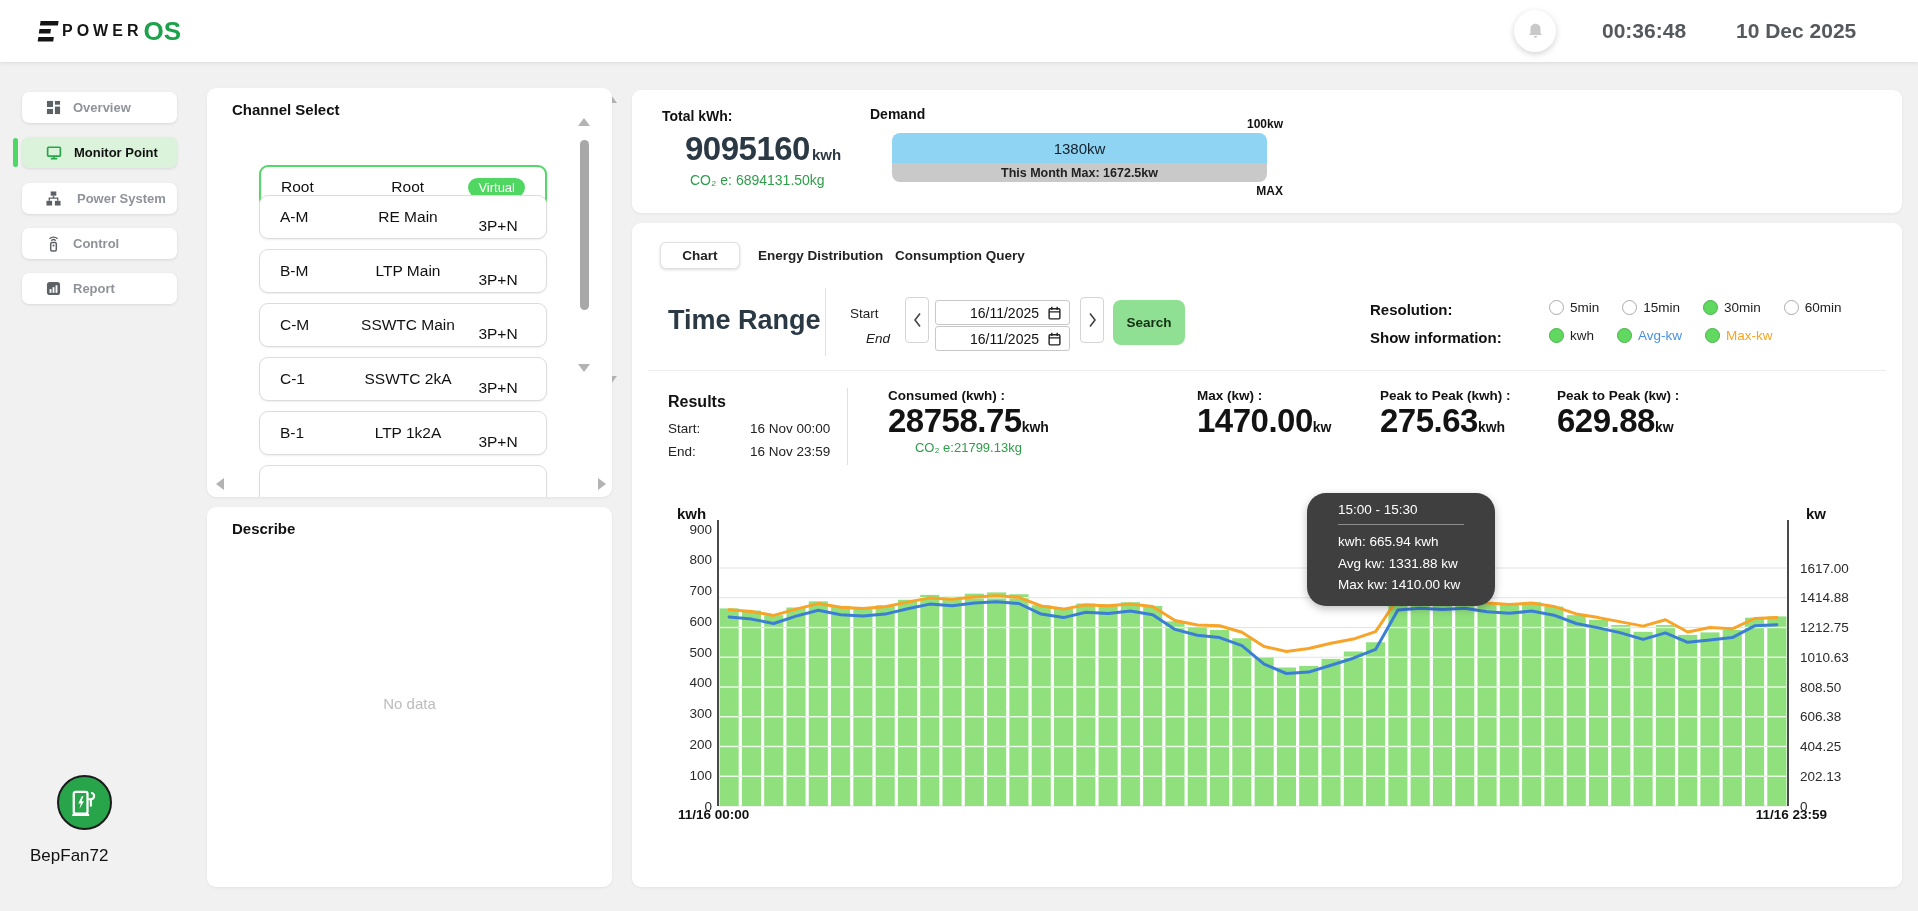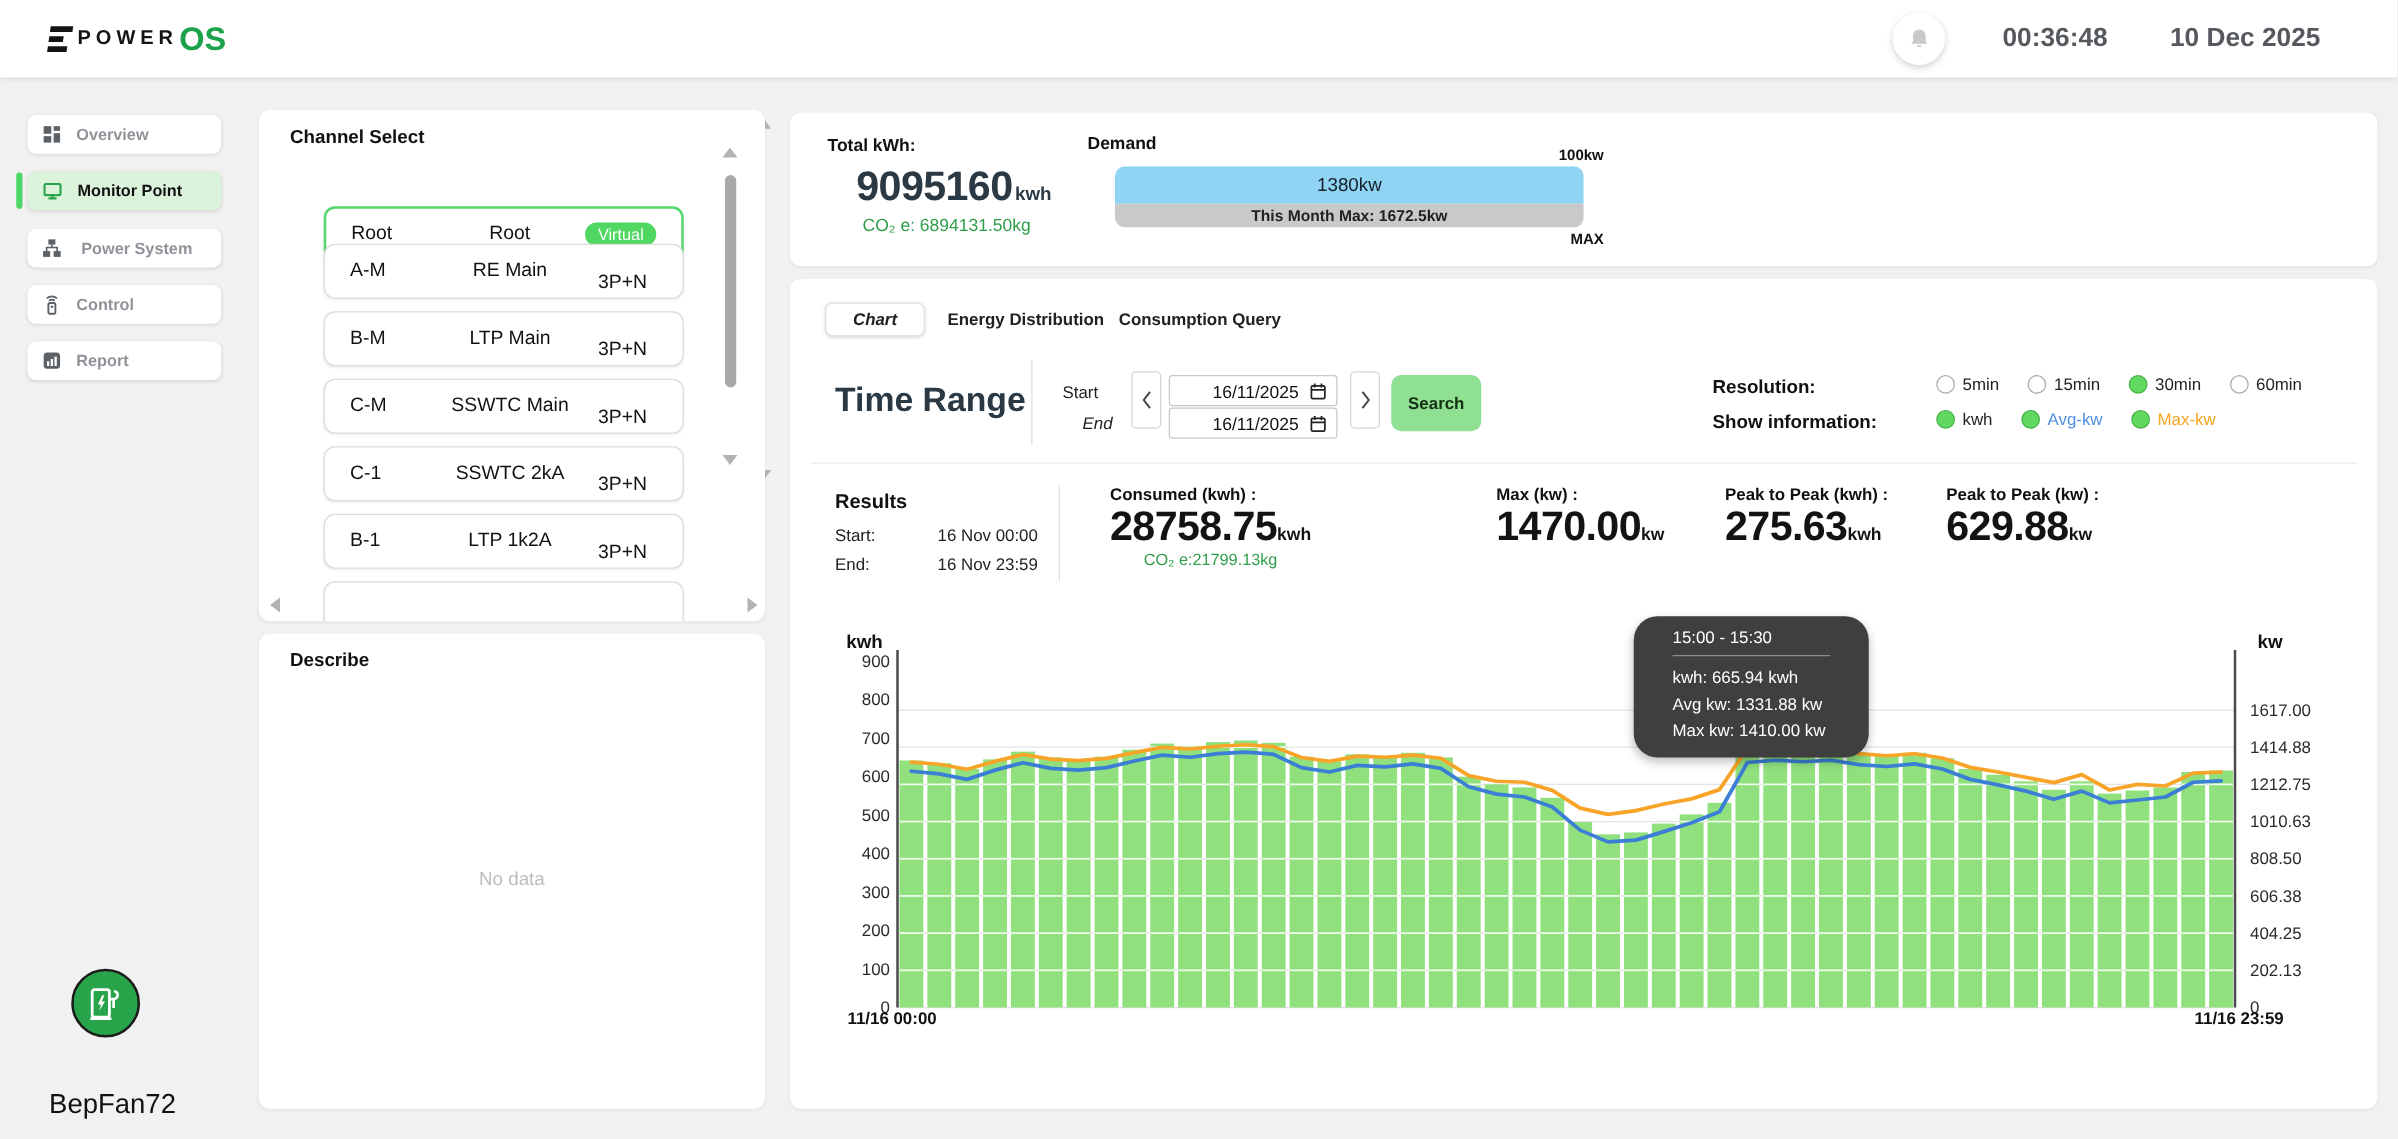--- a/index.html
+++ b/index.html
@@ -9,26 +9,26 @@
   
   .header { position:absolute; left:0; top:0; width:1918px; height:62px; background:#fff; box-shadow:0 1px 4px rgba(0,0,0,.10); z-index:5; }
   .logo { position:absolute; left:36px; top:0; height:62px; display:flex; align-items:center; }
   .logo-power { font-size:16px; font-weight:700; letter-spacing:4px; color:#141414; margin-left:3px; }
   .logo-os { font-size:26px; font-weight:700; color:#1ca24b; letter-spacing:0; margin-left:1px; }
   .bell-wrap { position:absolute; left:1514px; top:10px; width:42px; height:42px; border-radius:50%; background:#fff; box-shadow:0 2px 6px rgba(0,0,0,.18); display:flex; align-items:center; justify-content:center; }
   .clock { position:absolute; top:0; height:62px; display:flex; align-items:center; font-size:21px; font-weight:700; color:#55595e; }
   .clock.time { left:1602px; } .clock.date { left:1736px; }
 
   
-  .side-item { position:absolute; left:22px; width:155px; height:31px; background:#fff; border-radius:7px; box-shadow:0 1px 3px rgba(0,0,0,.10); display:flex; align-items:center; gap:12px; padding-left:12px; color:#8f9399; font-weight:700; font-size:13px; cursor:pointer; }
+  .side-item { position:absolute; left:22px; width:155px; height:31px; background:#fff; border-radius:7px; box-shadow:0 1px 3px rgba(0,0,0,.10); display:flex; align-items:center; gap:12px; padding-left:24px; color:#8f9399; font-weight:700; font-size:13px; cursor:pointer; }
   .side-item svg { flex:0 0 auto; }
   .side-item.active { background:#daf3da; color:#111; }
   .active-bar { position:absolute; left:13px; width:5px; height:29px; background:#4cd766; border-radius:3px; }
   .user-badge { position:absolute; left:57px; top:775px; width:55px; height:55px; border-radius:50%; background:#28a54a; border:2px solid #1b1b1b; display:flex; align-items:center; justify-content:center; }
-  .user-name { position:absolute; left:30px; top:846px; width:120px; text-align:center; font-size:22px; color:#111;margin-top:24px; }
+  .user-name { position:absolute; left:30px; top:846px; width:120px; text-align:left; font-size:17px; color:#111; }
 
   
   .panel { position:absolute; background:#fff; border-radius:9px; box-shadow:0 1px 3px rgba(0,0,0,.06); }
   .panel-title { position:absolute; left:25px; top:13px; font-size:15px; font-weight:700; color:#111; }
 
   .ch-item { position:absolute; left:52px; width:288px; height:44px; background:#fff; border:1px solid #dcdcdc; border-radius:9px; box-shadow:0 1px 2px rgba(0,0,0,.07); display:flex; align-items:center; padding:0 20px; font-size:15.5px; color:#111; cursor:pointer; }
   .ch-item.selected { border:2px solid #55d86a;margin-top:24px; }
   .ch-code { width:66px; }
   .ch-name { flex:1; text-align:center; }
   .ch-type { width:56px; text-align:center;margin-top:18px; }
@@ -45,21 +45,21 @@
   .big-num { font-size:33px; font-weight:700; color:#2b3945; letter-spacing:-.5px; }
   .unit { font-size:15px; font-weight:700; color:#2b3945; }
   .co2 { color:#2f9e4a; font-size:14px; }
   .demand-bars { position:absolute; left:260px; top:43px; width:375px; border-radius:8px; overflow:hidden; }
   .demand-blue { background:#8fd4f2; height:30px; display:flex; align-items:center; justify-content:center; font-size:15px; font-weight:400; color:#15202b; }
   .demand-gray { background:#c9c9c9; height:19px; display:flex; align-items:center; justify-content:center; font-size:12.5px; font-weight:700; color:#222; }
   .demand-side { position:absolute; left:571px; width:80px; text-align:right; font-size:12px; font-weight:700; color:#111; }
 
   
   .tab { position:absolute; font-size:13.5px; font-weight:600; color:#222; cursor:pointer; }
-  .tab.active { border:1px solid #e0e0e0; border-radius:6px; background:#fff; box-shadow:0 1px 3px rgba(0,0,0,.14); display:flex; align-items:center; justify-content:center;font-style:italic; }
+  .tab.active { border:1px solid #e0e0e0; border-radius:6px; background:#fff; box-shadow:0 1px 3px rgba(0,0,0,.14); display:flex; align-items:center; justify-content:center; }
   .tr-title { position:absolute; left:36px; top:82px; font-size:27px; font-weight:700; color:#2b3945; }
   .vdiv { position:absolute; width:1px; background:#e0e0e0; }
   .hdiv { position:absolute; height:1px; background:#ececec; }
   .small-lbl { position:absolute; font-size:13.5px; color:#222; }
   .chev-btn { position:absolute; width:24px; height:46px; background:#fff; border:1px solid #d4d4d4; border-radius:4px; display:flex; align-items:center; justify-content:center; cursor:pointer; }
   .date-field { position:absolute; left:303px; width:135px; height:25px; border:1px solid #c8c8c8; border-radius:3px; background:#fff; display:flex; align-items:center; justify-content:flex-end; gap:9px; padding-right:8px; font-size:14px; color:#111; cursor:pointer; }
   .search-btn { position:absolute; left:481px; top:77px; width:72px; height:45px; background:#8fe093; border:none; border-radius:8px; font-size:13.5px; font-weight:700; color:#143014; cursor:pointer; font-family:inherit; }
   .opt-label { position:absolute; font-size:15px; font-weight:700; color:#111; }
   .opt-row { position:absolute; display:flex; align-items:center; gap:23px; }
   .opt { display:flex; align-items:center; gap:6px; font-size:13.5px; cursor:pointer; }

